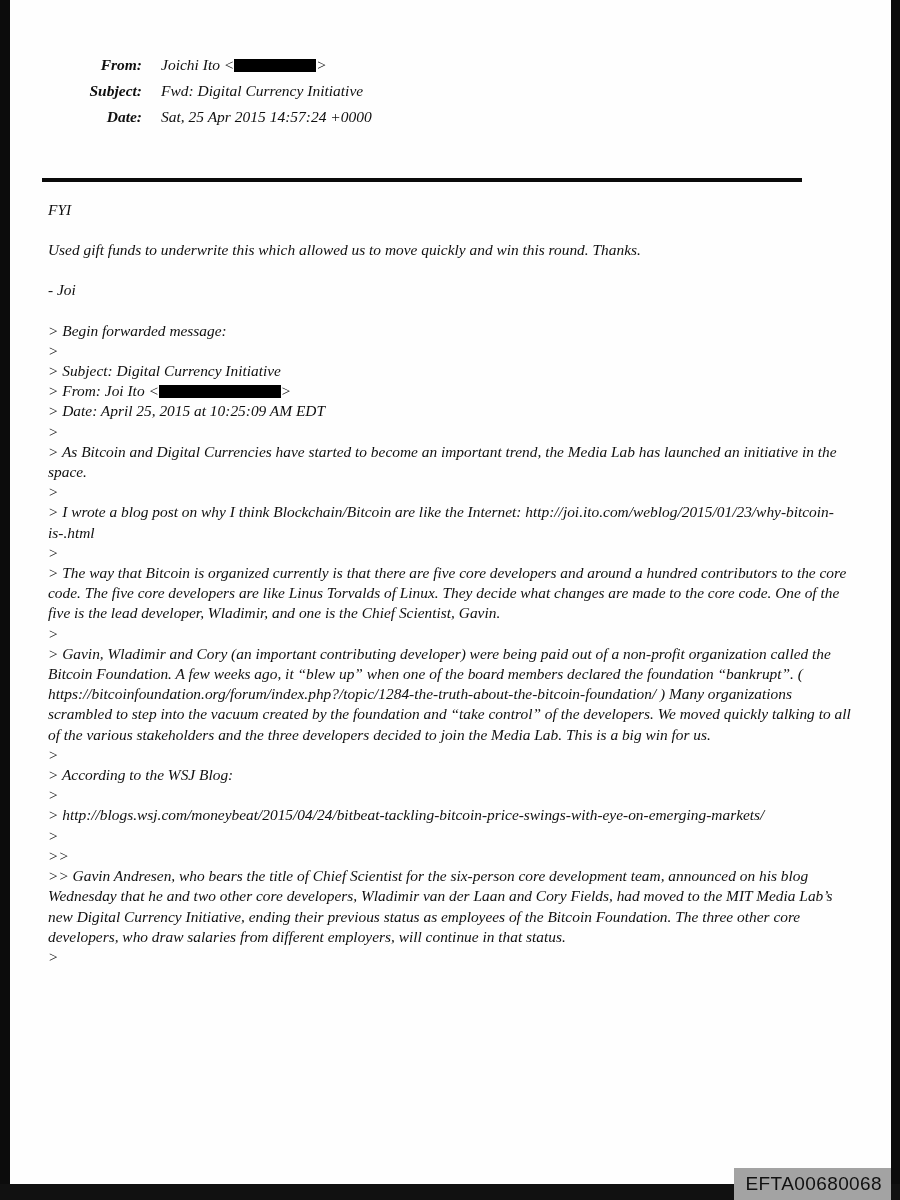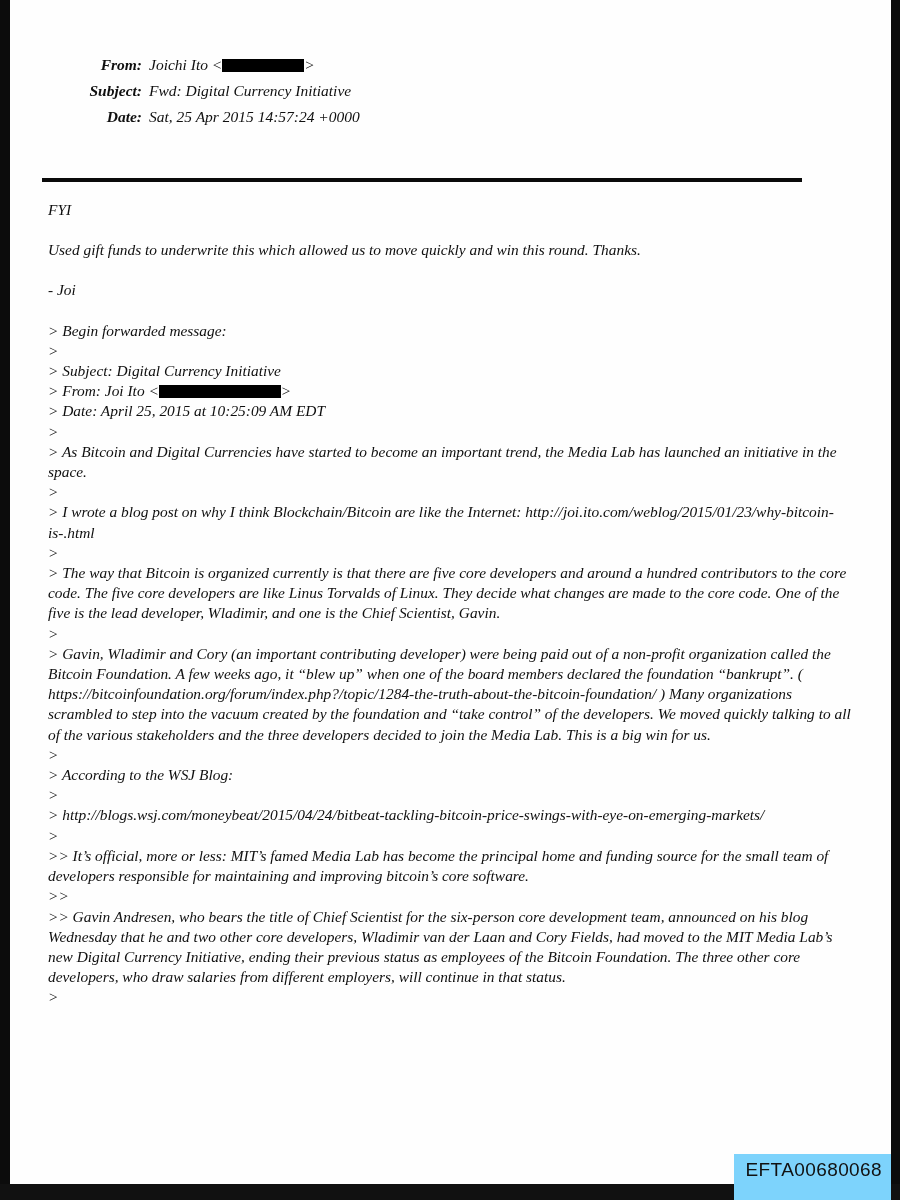--- a/index.html
+++ b/index.html
@@ -64,20 +64,21 @@
   }
   .hlabel {
     font-weight: bold;
     width: 92px;
     text-align: right;
     padding-right: 7px;
     flex: 0 0 auto;
   }
   .hvalue {
     flex: 1 1 auto;
+    margin-left: 12px;
   }
   .redact {
     display: inline-block;
     background: #000;
     vertical-align: middle;
     height: 13px;
     position: relative;
     top: -1px;
   }
   .redact-from1 { width: 82px; }
@@ -104,26 +105,26 @@
   .body p {
     margin: 0 0 0 0;
     padding: 0;
   }
   .gap-lg { height: 20px; }
   .q { white-space: normal; }
   .footer-tag {
     position: absolute;
     right: 9px;
     bottom: 0px;
-    background: #7dd3fc;
+    background: #a3a3a3;
     color: #111;
     font-family: "Liberation Sans", sans-serif;
     font-size: 19px;
     letter-spacing: 0.4px;
-    padding: 5px 9px 19px 12px;
+    padding: 5px 9px 5px 12px;
     line-height: 22px;
   }
 </style>
 </head>
 <body>
 
 <div class="page">
   <div class="page-edge-left"></div>
   <div class="page-edge-right"></div>
   <div class="page-edge-bottom"></div>
@@ -165,21 +166,20 @@
       <p class="q">&gt; I wrote a blog post on why I think Blockchain/Bitcoin are like the Internet: http://joi.ito.com/weblog/2015/01/23/why-bitcoin-is-.html</p>
       <p>&gt;</p>
       <p class="q">&gt; The way that Bitcoin is organized currently is that there are five core developers and around a hundred contributors to the core code. The five core developers are like Linus Torvalds of Linux. They decide what changes are made to the core code. One of the five is the lead developer, Wladimir, and one is the Chief Scientist, Gavin.</p>
       <p>&gt;</p>
       <p class="q">&gt; Gavin, Wladimir and Cory (an important contributing developer) were being paid out of a non-profit organization called the Bitcoin Foundation. A few weeks ago, it “blew up” when one of the board members declared the foundation “bankrupt”. ( https://bitcoinfoundation.org/forum/index.php?/topic/1284-the-truth-about-the-bitcoin-foundation/ ) Many organizations scrambled to step into the vacuum created by the foundation and “take control” of the developers. We moved quickly talking to all of the various stakeholders and the three developers decided to join the Media Lab. This is a big win for us.</p>
       <p>&gt;</p>
       <p class="q">&gt; According to the WSJ Blog:</p>
       <p>&gt;</p>
       <p class="q">&gt; http://blogs.wsj.com/moneybeat/2015/04/24/bitbeat-tackling-bitcoin-price-swings-with-eye-on-emerging-markets/</p>
       <p>&gt;</p>
-      <p class="q">&gt;&gt; It’s official, more or less: MIT’s famed Media Lab has become the principal home and funding source for the small team of developers responsible for maintaining and improving bitcoin’s core software.</p>
       <p>&gt;&gt;</p>
       <p class="q">&gt;&gt; Gavin Andresen, who bears the title of Chief Scientist for the six-person core development team, announced on his blog Wednesday that he and two other core developers, Wladimir van der Laan and Cory Fields, had moved to the MIT Media Lab’s new Digital Currency Initiative, ending their previous status as employees of the Bitcoin Foundation. The three other core developers, who draw salaries from different employers, will continue in that status.</p>
       <p>&gt;</p>
     </div>
 
   </div>
 
   <div class="footer-tag">EFTA00680068</div>
 </div>
 

